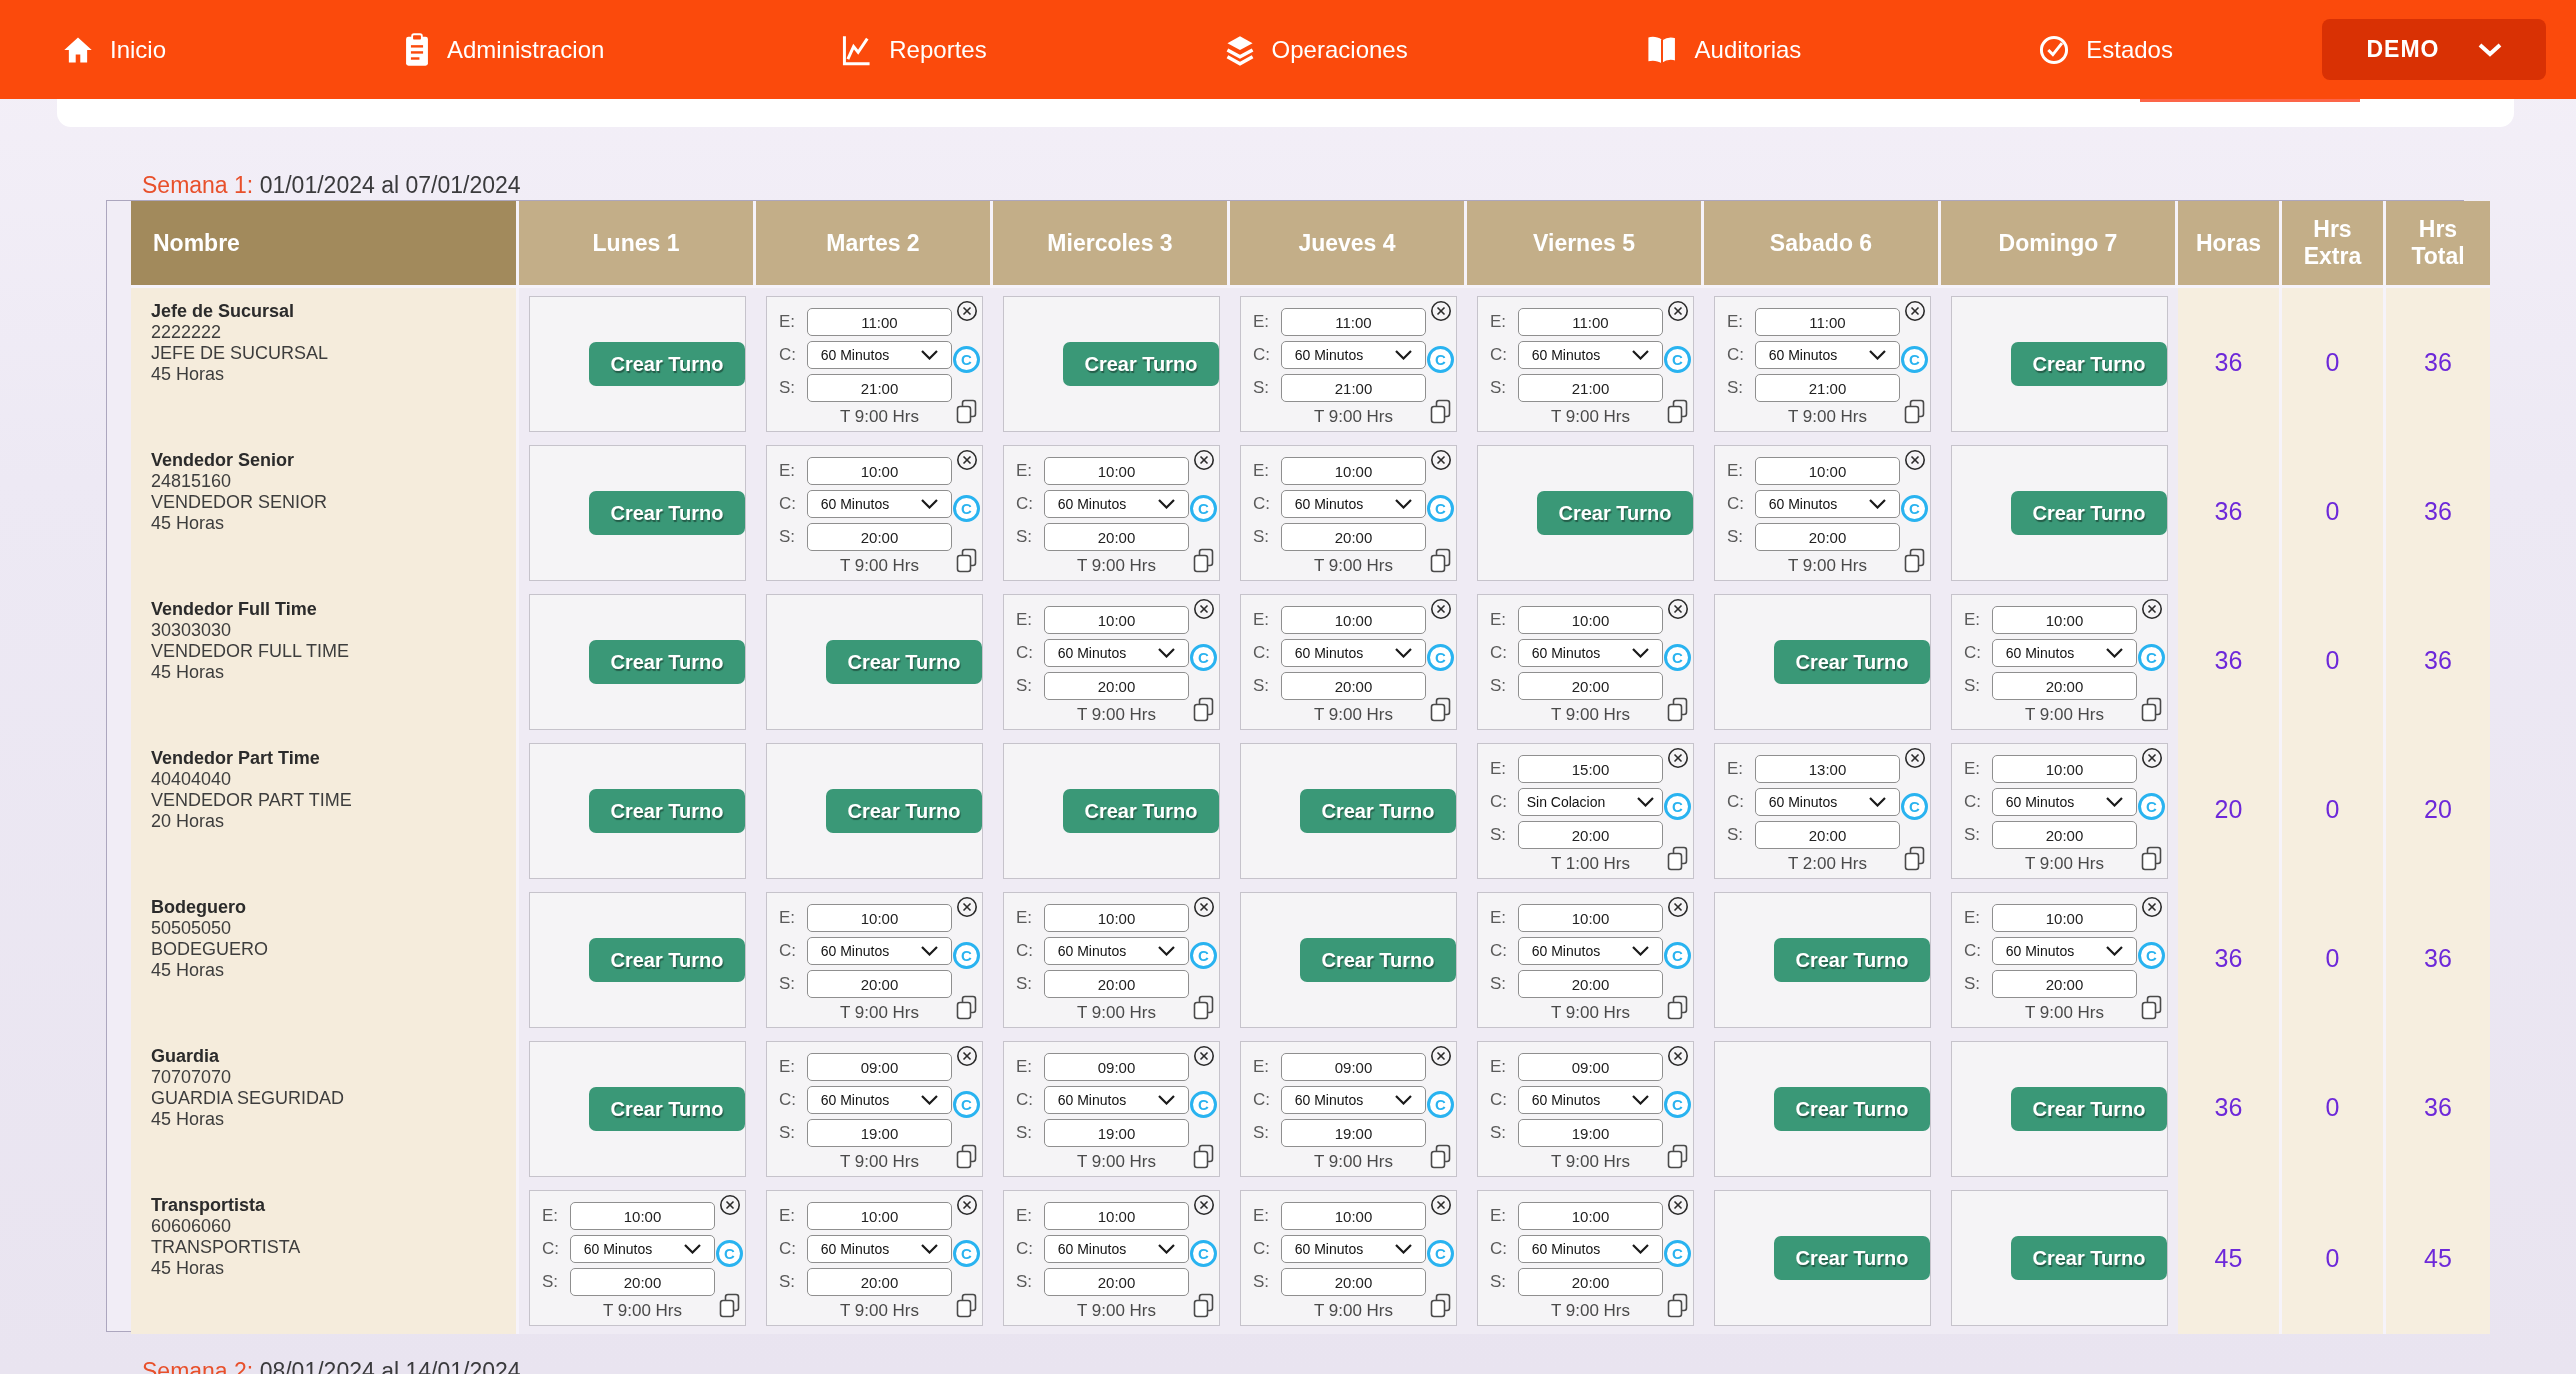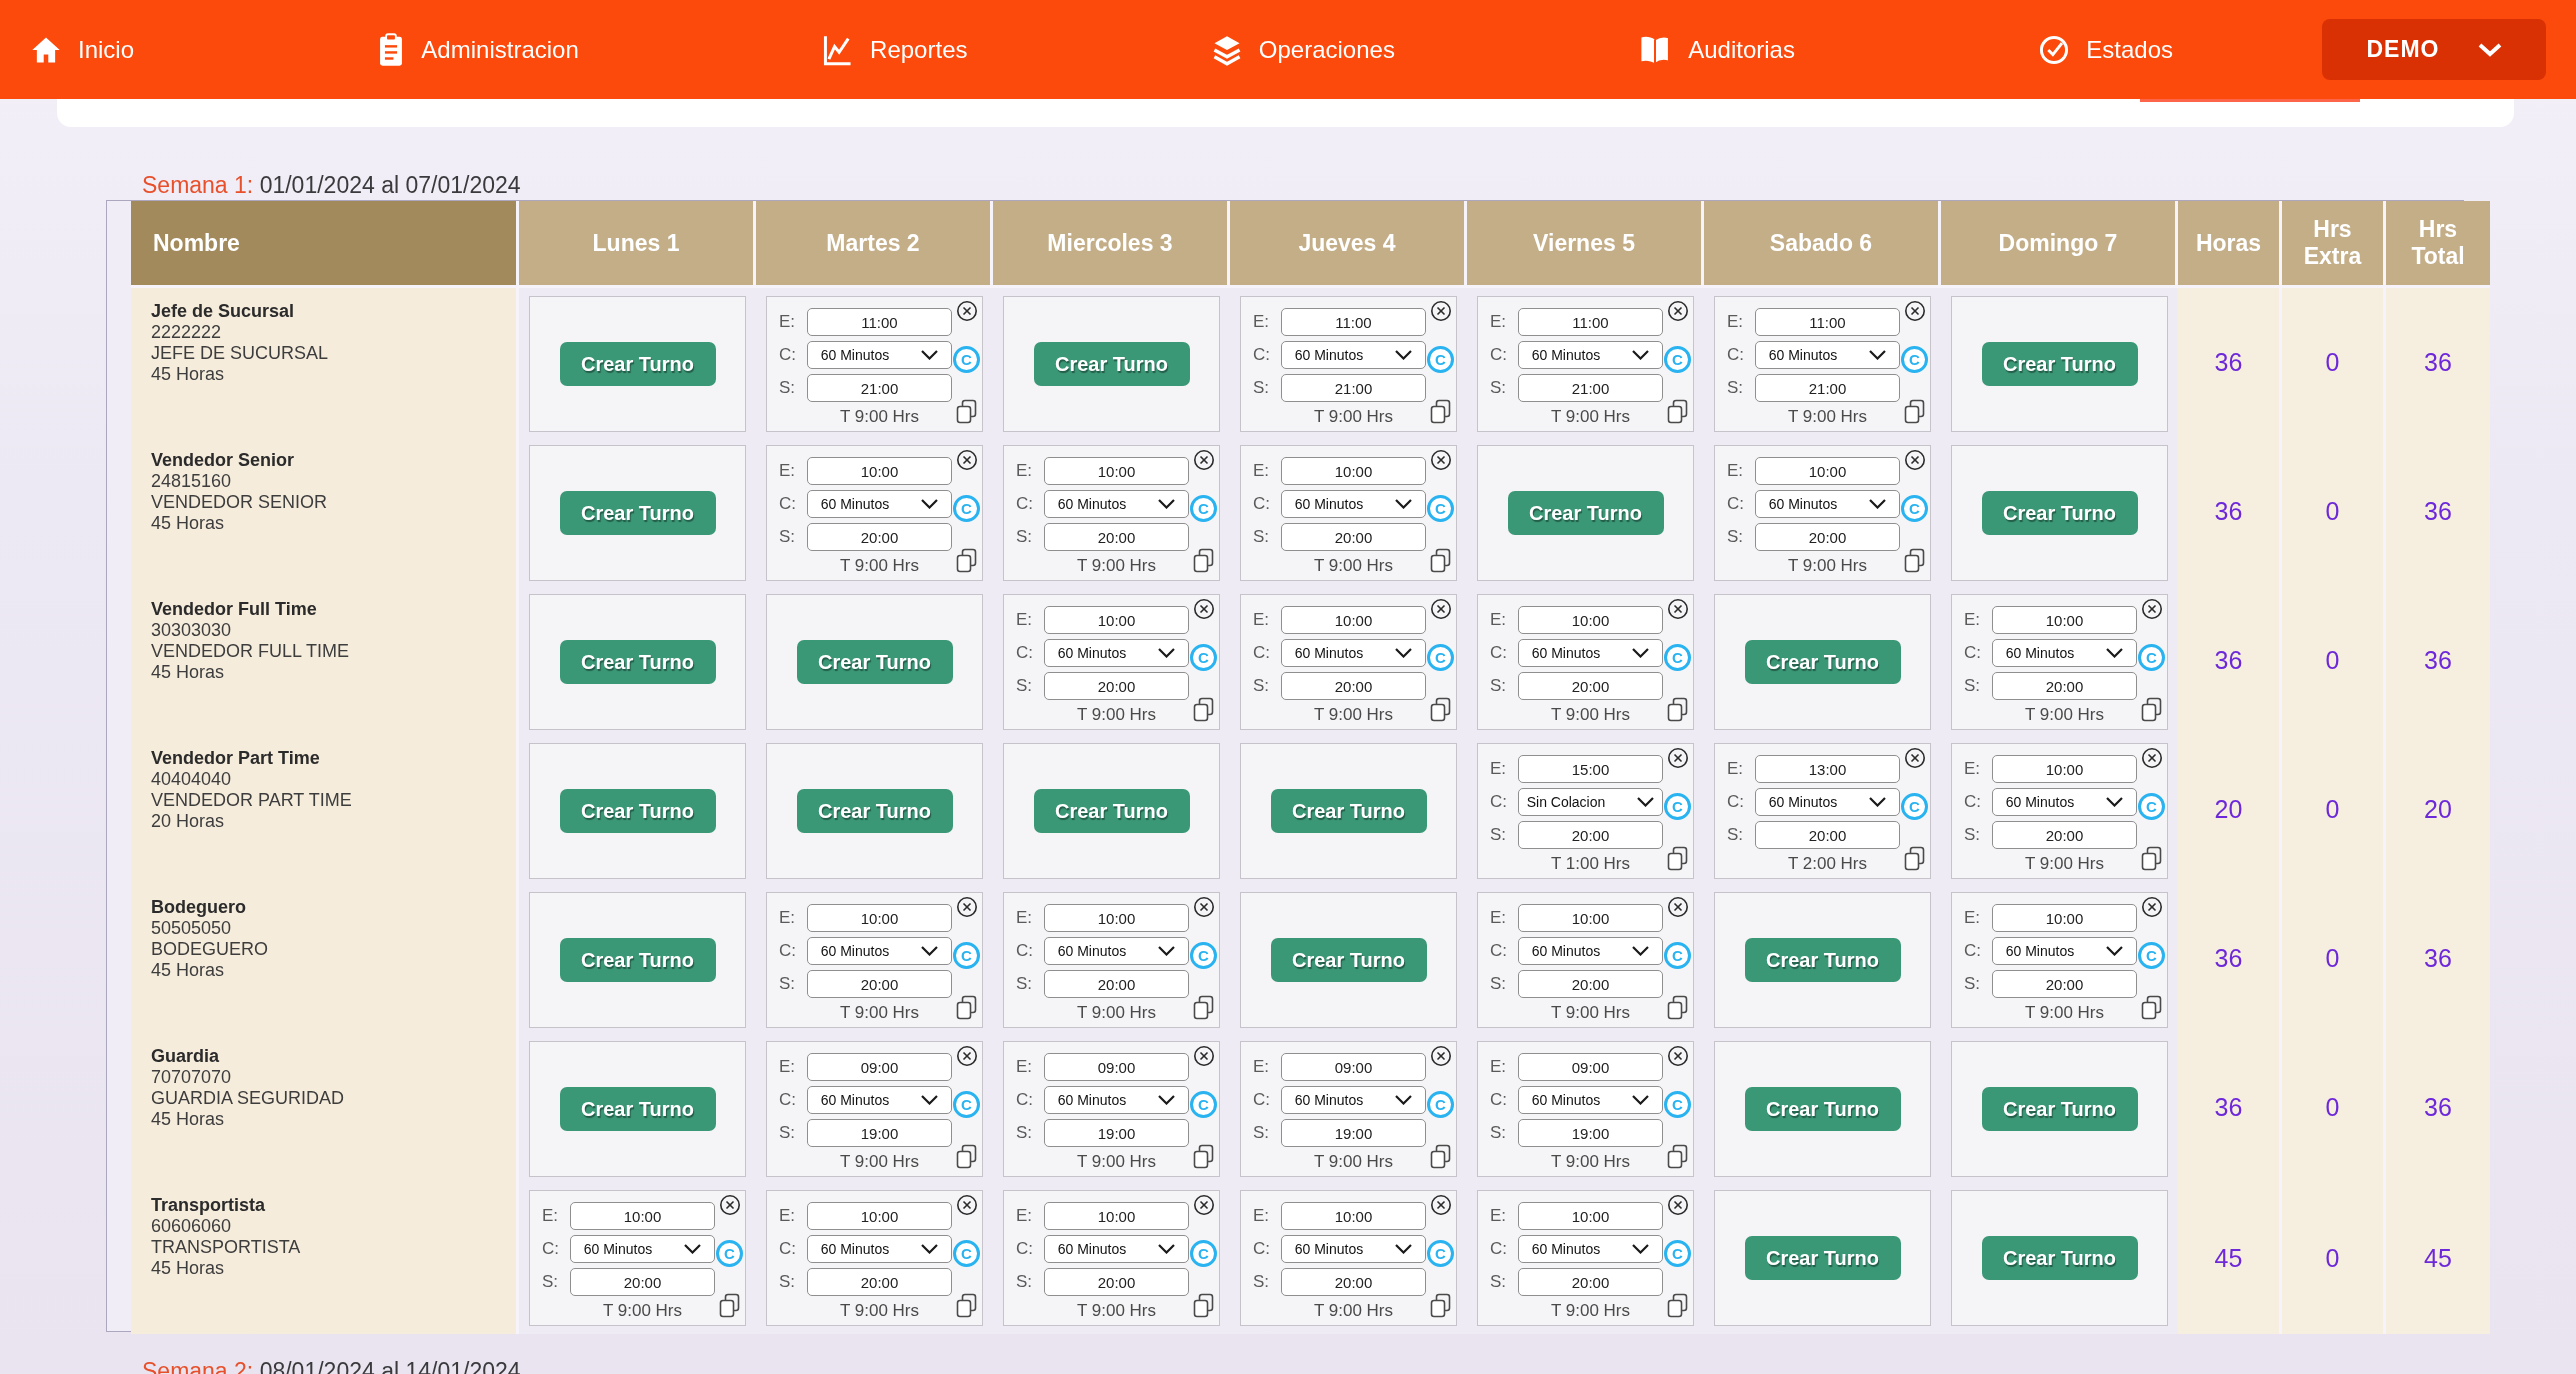--- a/index.html
+++ b/index.html
@@ -8,21 +8,21 @@
     position: relative;
     overflow: hidden;
     font-family: "Liberation Sans", "DejaVu Sans", sans-serif;
     background: linear-gradient(180deg, #F4F0F8 0%, #EDE9F4 35%, #E9E4F0 100%);
   }
 
   
   .nav {
     position:absolute; top:0; left:0; width:2576px; height:99px;
     background:#FB4A0C; display:flex; align-items:center;
-    padding:0 30px 0 30px;
+    padding:0 30px 0 62px;
   }
   .nav-items { display:flex; flex:1; align-items:center; justify-content:space-between; margin-right:149px; }
   .nav-item { display:flex; align-items:center; gap:16px; color:#fff; font-size:24px; cursor:pointer; }
   .nav-item svg { display:block; }
   .demo-btn {
     width:224px; height:61px; background:#D93104; border:none; border-radius:8px;
     color:#fff; font-family:inherit; font-weight:bold; font-size:23px; letter-spacing:1px;
     display:flex; align-items:center; justify-content:center; gap:38px; cursor:pointer;
   }
   .white-strip {
@@ -57,21 +57,21 @@
 
   .trow.body { height:149px; }
   .name-cell { background:#F5ECDC; padding:13px 10px 0 20px; line-height:21px; font-size:18px; color:#3D3D3D; }
   .name-cell .nm { font-weight:bold; color:#2B2B2B; }
   .val-cell { background:#F6EEDF; display:flex; align-items:center; justify-content:center; font-size:25px; color:#6d28d9; }
 
   .day-cell { background:#EFEBF4; padding:8px 10px; }
   .card { width:100%; height:100%; background:#F5F4F6; border:1px solid #C6C3CB; position:relative; }
 
   
-  .card.create { display:flex; align-items:center; justify-content:center; }
+  .card.create { display:flex; align-items:center; justify-content:flex-end; }
   .crear-btn {
     width:156px; height:44px; background:#3A9877; border:none; border-radius:7px;
     color:#fff; font-family:inherit; font-weight:bold; font-size:20px;
     text-shadow:1px 2px 1px rgba(0,0,0,.4); cursor:pointer;
   }
 
   
   .card.shift { padding:11px 8px 4px 12px; }
   .srow { display:flex; align-items:center; margin-bottom:5px; }
   .slabel { width:28px; font-size:17px; color:#5A5A5A; }

